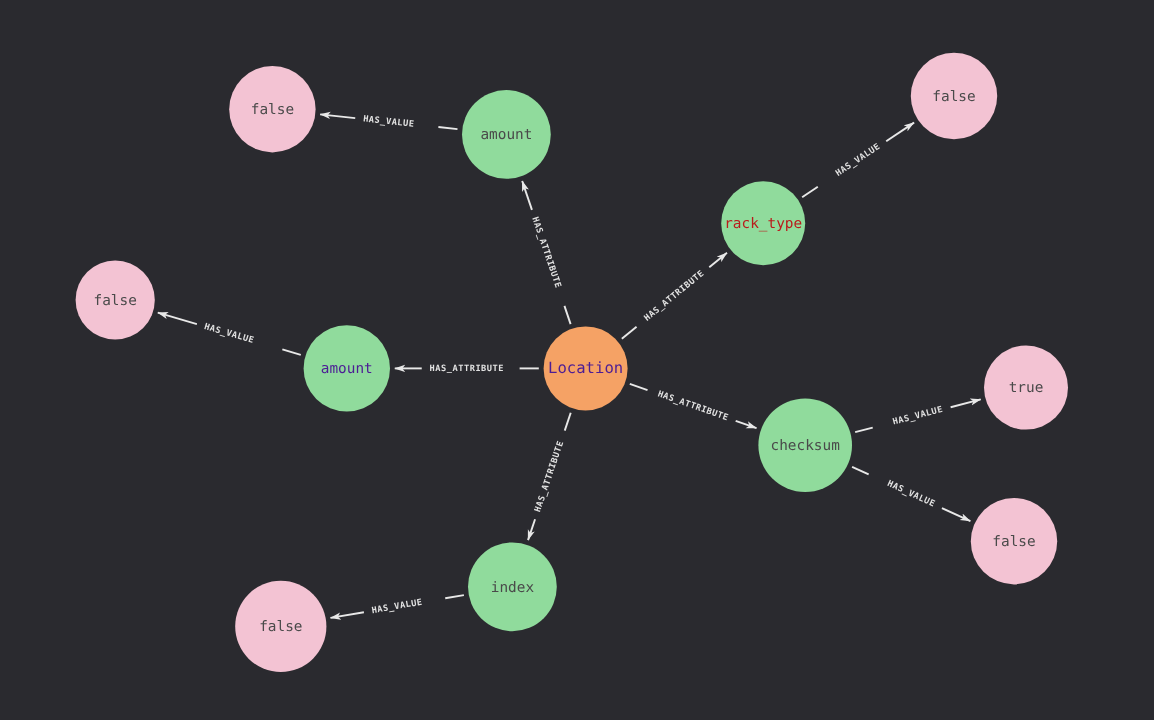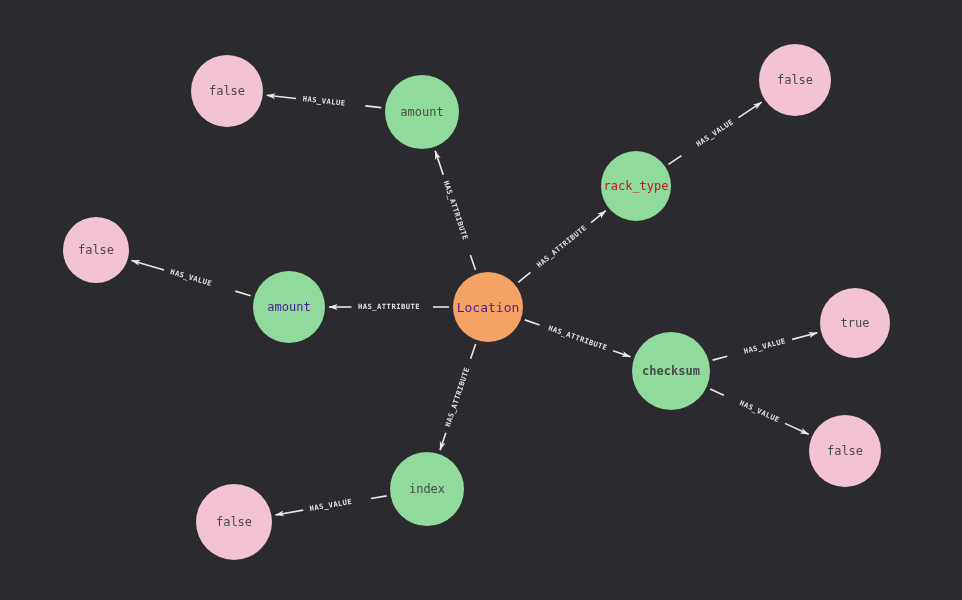--- a/index.html
+++ b/index.html
@@ -136,21 +136,21 @@
       <div class="node" style="left: 385px; top: 75px; width: 74px; height: 74px; background: rgb(144, 219, 156);">
         <span class="node-label" style="font-size: 12px; color: rgb(74, 74, 74);">amount</span>
       </div>
       <div class="node" style="left: 601px; top: 151px; width: 70px; height: 70px; background: rgb(144, 219, 156);">
         <span class="node-label" style="font-size: 12px; color: #b91c1c;">rack_type</span>
       </div>
       <div class="node" style="left: 253px; top: 271px; width: 72px; height: 72px; background: rgb(144, 219, 156);">
         <span class="node-label" style="font-size: 12px; color: #4c1d95;">amount</span>
       </div>
       <div class="node" style="left: 632px; top: 332px; width: 78px; height: 78px; background: rgb(144, 219, 156);">
-        <span class="node-label" style="font-size: 12px; color: rgb(74, 74, 74); font-weight: bold;">checksum</span>
+        <span class="node-label" style="font-size: 12px; color: rgb(74, 74, 74);">checksum</span>
       </div>
       <div class="node" style="left: 390px; top: 452px; width: 74px; height: 74px; background: rgb(144, 219, 156);">
         <span class="node-label" style="font-size: 12px; color: rgb(74, 74, 74);">index</span>
       </div>
       <div class="node" style="left: 191px; top: 55px; width: 72px; height: 72px; background: rgb(243, 195, 211);">
         <span class="node-label" style="font-size: 12px; color: rgb(74, 74, 74);">false</span>
       </div>
       <div class="node" style="left: 759px; top: 44px; width: 72px; height: 72px; background: rgb(243, 195, 211);">
         <span class="node-label" style="font-size: 12px; color: rgb(74, 74, 74);">false</span>
       </div>

